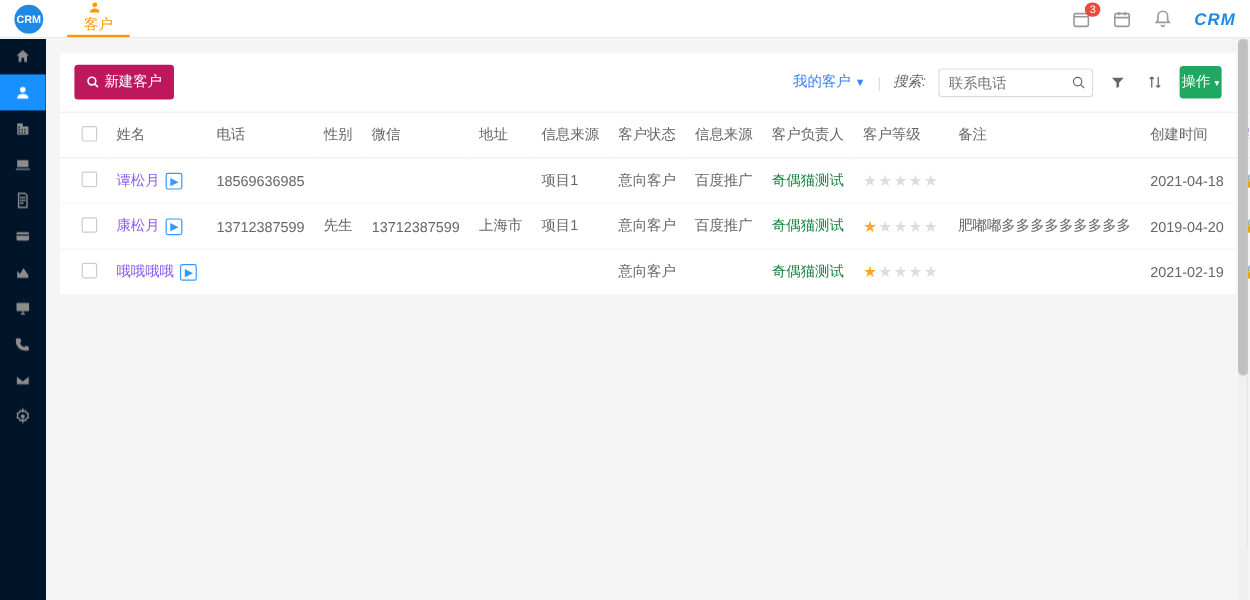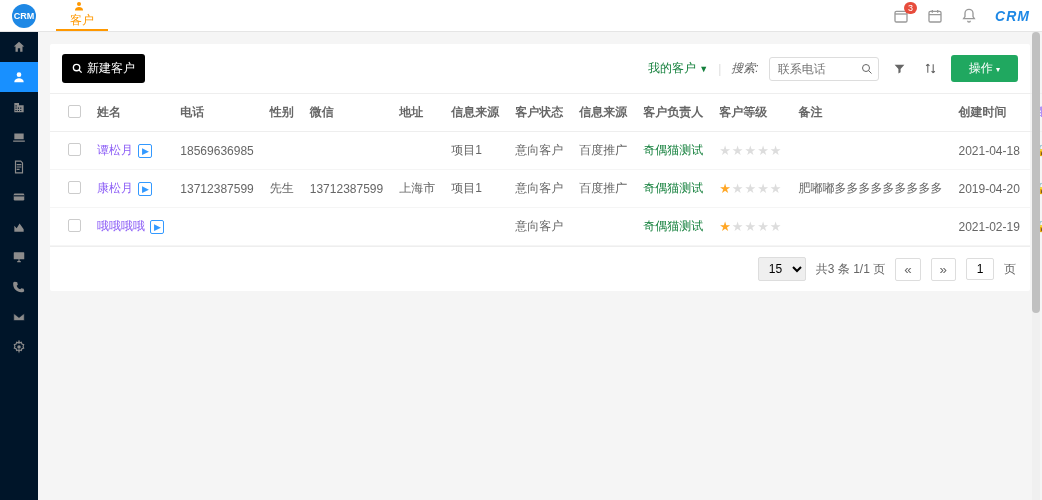--- a/index.html
+++ b/index.html
@@ -21,34 +21,34 @@
     .sidebar { width: 38px; background: #001529; position: fixed; top: 32px; bottom: 0; left: 0; z-index: 50; }
     .sidebar-item { height: 30px; display: flex; align-items: center; justify-content: center; color: #8c8c8c; cursor: pointer; }
     .sidebar-item.active { background: #1890ff; color: #fff; }
     
     
     .main { margin-left: 38px; margin-top: 32px; padding: 12px; }
     .card { background: #fff; border-radius: 2px; }
     
     
     .toolbar { padding: 10px 12px; display: flex; align-items: center; }
-    .btn-primary { background: #000000; color: #fff; border: none; padding: 6px 10px; border-radius: 3px; cursor: pointer; font-size: 12px; display: flex; align-items: center; gap: 4px; }
+    .btn-primary { background: #be185d; color: #fff; border: none; padding: 6px 10px; border-radius: 3px; cursor: pointer; font-size: 12px; display: flex; align-items: center; gap: 4px; }
     .toolbar-right { margin-left: auto; display: flex; align-items: center; gap: 10px; }
-    .my-customer { color: #15803d; cursor: pointer; }
+    .my-customer { color: #3b82f6; cursor: pointer; }
     .divider { color: #ddd; }
     .search-label { color: #666; font-style: italic; }
-    .search-input { border: 1px solid #ddd; border-radius: 3px; padding: 4px 26px 4px 8px; width: 110px; font-size: 12px; }
+    .search-input { border: 1px solid #ddd; border-radius: 3px; padding: 4px 26px 4px 8px; width: 129px; font-size: 12px; }
     .search-wrap { position: relative; }
     .search-btn { position: absolute; right: 6px; top: 50%; transform: translateY(-50%); color: #666; cursor: pointer; }
     .icon-btn { color: #666; cursor: pointer; padding: 4px; }
-    .btn-action { background: #20a860; color: #fff; border: none; padding: 5px 18px; border-radius: 3px; cursor: pointer; font-size: 12px; }
+    .btn-action { background: #20a860; color: #fff; border: none; padding: 5px 2px; border-radius: 3px; cursor: pointer; font-size: 12px; }
     
     
     table { width: 100%; border-collapse: collapse; }
-    thead th { text-align: left; padding: 10px 8px; font-weight: bold; color: #666; border-top: 1px solid #eee; border-bottom: 1px solid #eee; font-size: 12px; white-space: nowrap; }
+    thead th { text-align: left; padding: 10px 8px; font-weight: normal; color: #666; border-top: 1px solid #eee; border-bottom: 1px solid #eee; font-size: 12px; white-space: nowrap; }
     tbody td { padding: 10px 8px; border-bottom: 1px solid #f5f5f5; color: #666; font-size: 12px; white-space: nowrap; }
     .link { color: #8b5cf6; cursor: pointer; }
     .link-orange { color: #15803d; cursor: pointer; }
     .call-icon { display: inline-block; width: 14px; height: 14px; border: 1px solid #3399ff; font-size: 9px; color: #3399ff; text-align: center; line-height: 12px; border-radius: 2px; cursor: pointer; margin-left: 2px; }
     .star { color: #ddd; font-size: 13px; letter-spacing: 1px; }
     .star.filled { color: #ffa726; }
     .lock-wrap { display: flex; align-items: center; gap: 4px; }
     .lock-icon { color: #3399ff; font-size: 11px; }
     .checkbox { width: 13px; height: 13px; border: 1px solid #ccc; border-radius: 2px; display: inline-block; cursor: pointer; background: #fff; }
     th:first-child, td:first-child { padding-left: 18px; width: 30px; }
@@ -289,28 +289,18 @@
             <td>2021-02-19</td>
             <td>
               <span class="lock-wrap">
                 <span class="lock-icon">🔒</span>
               </span>
             </td>
           </tr>
         </tbody>
     </table>
 
-    <div class="pagination">
-      <select class="page-select">
-        <option>15</option>
-      </select>
-      <span>共3 条 1/1 页</span>
-      <button class="page-btn">«</button>
-      <button class="page-btn">»</button>
-      <input class="page-input" value="1" style="">
-      <span>页</span>
-    </div>
   </div>
 </div>
 
 <div class="scrollbar-track">
   <div class="scrollbar-thumb"></div>
 </div>
 
 </body></html>

